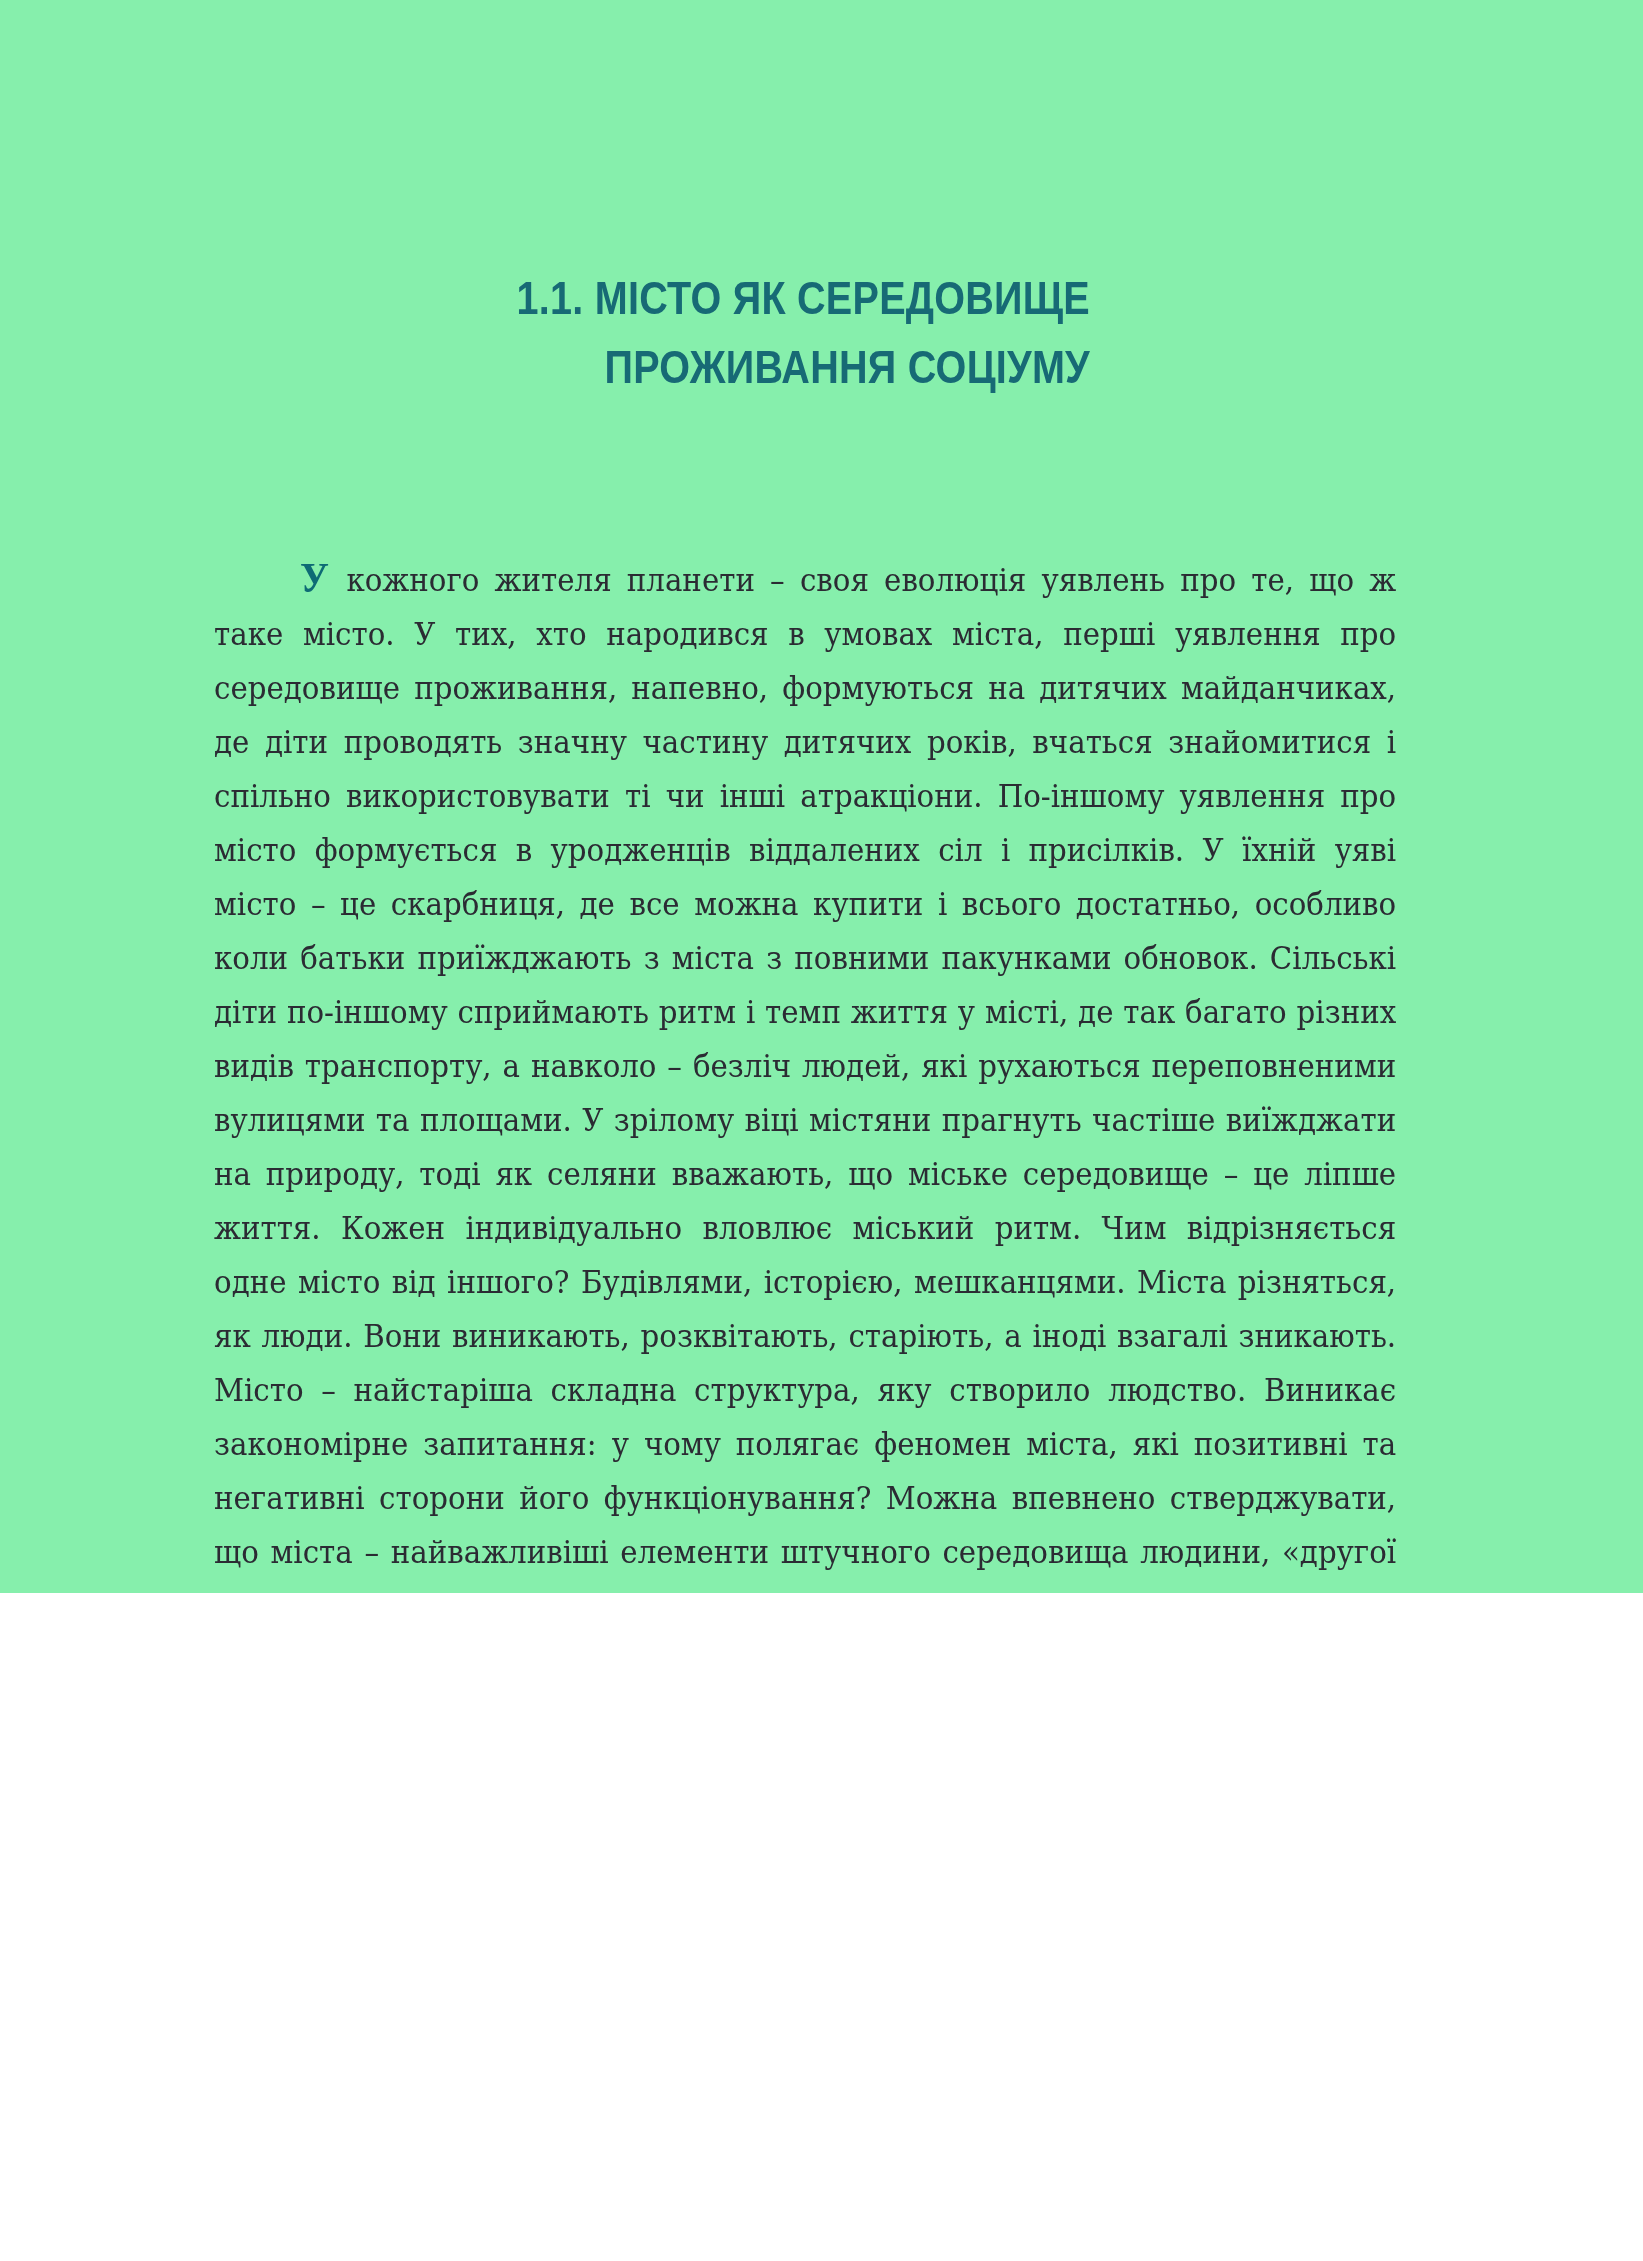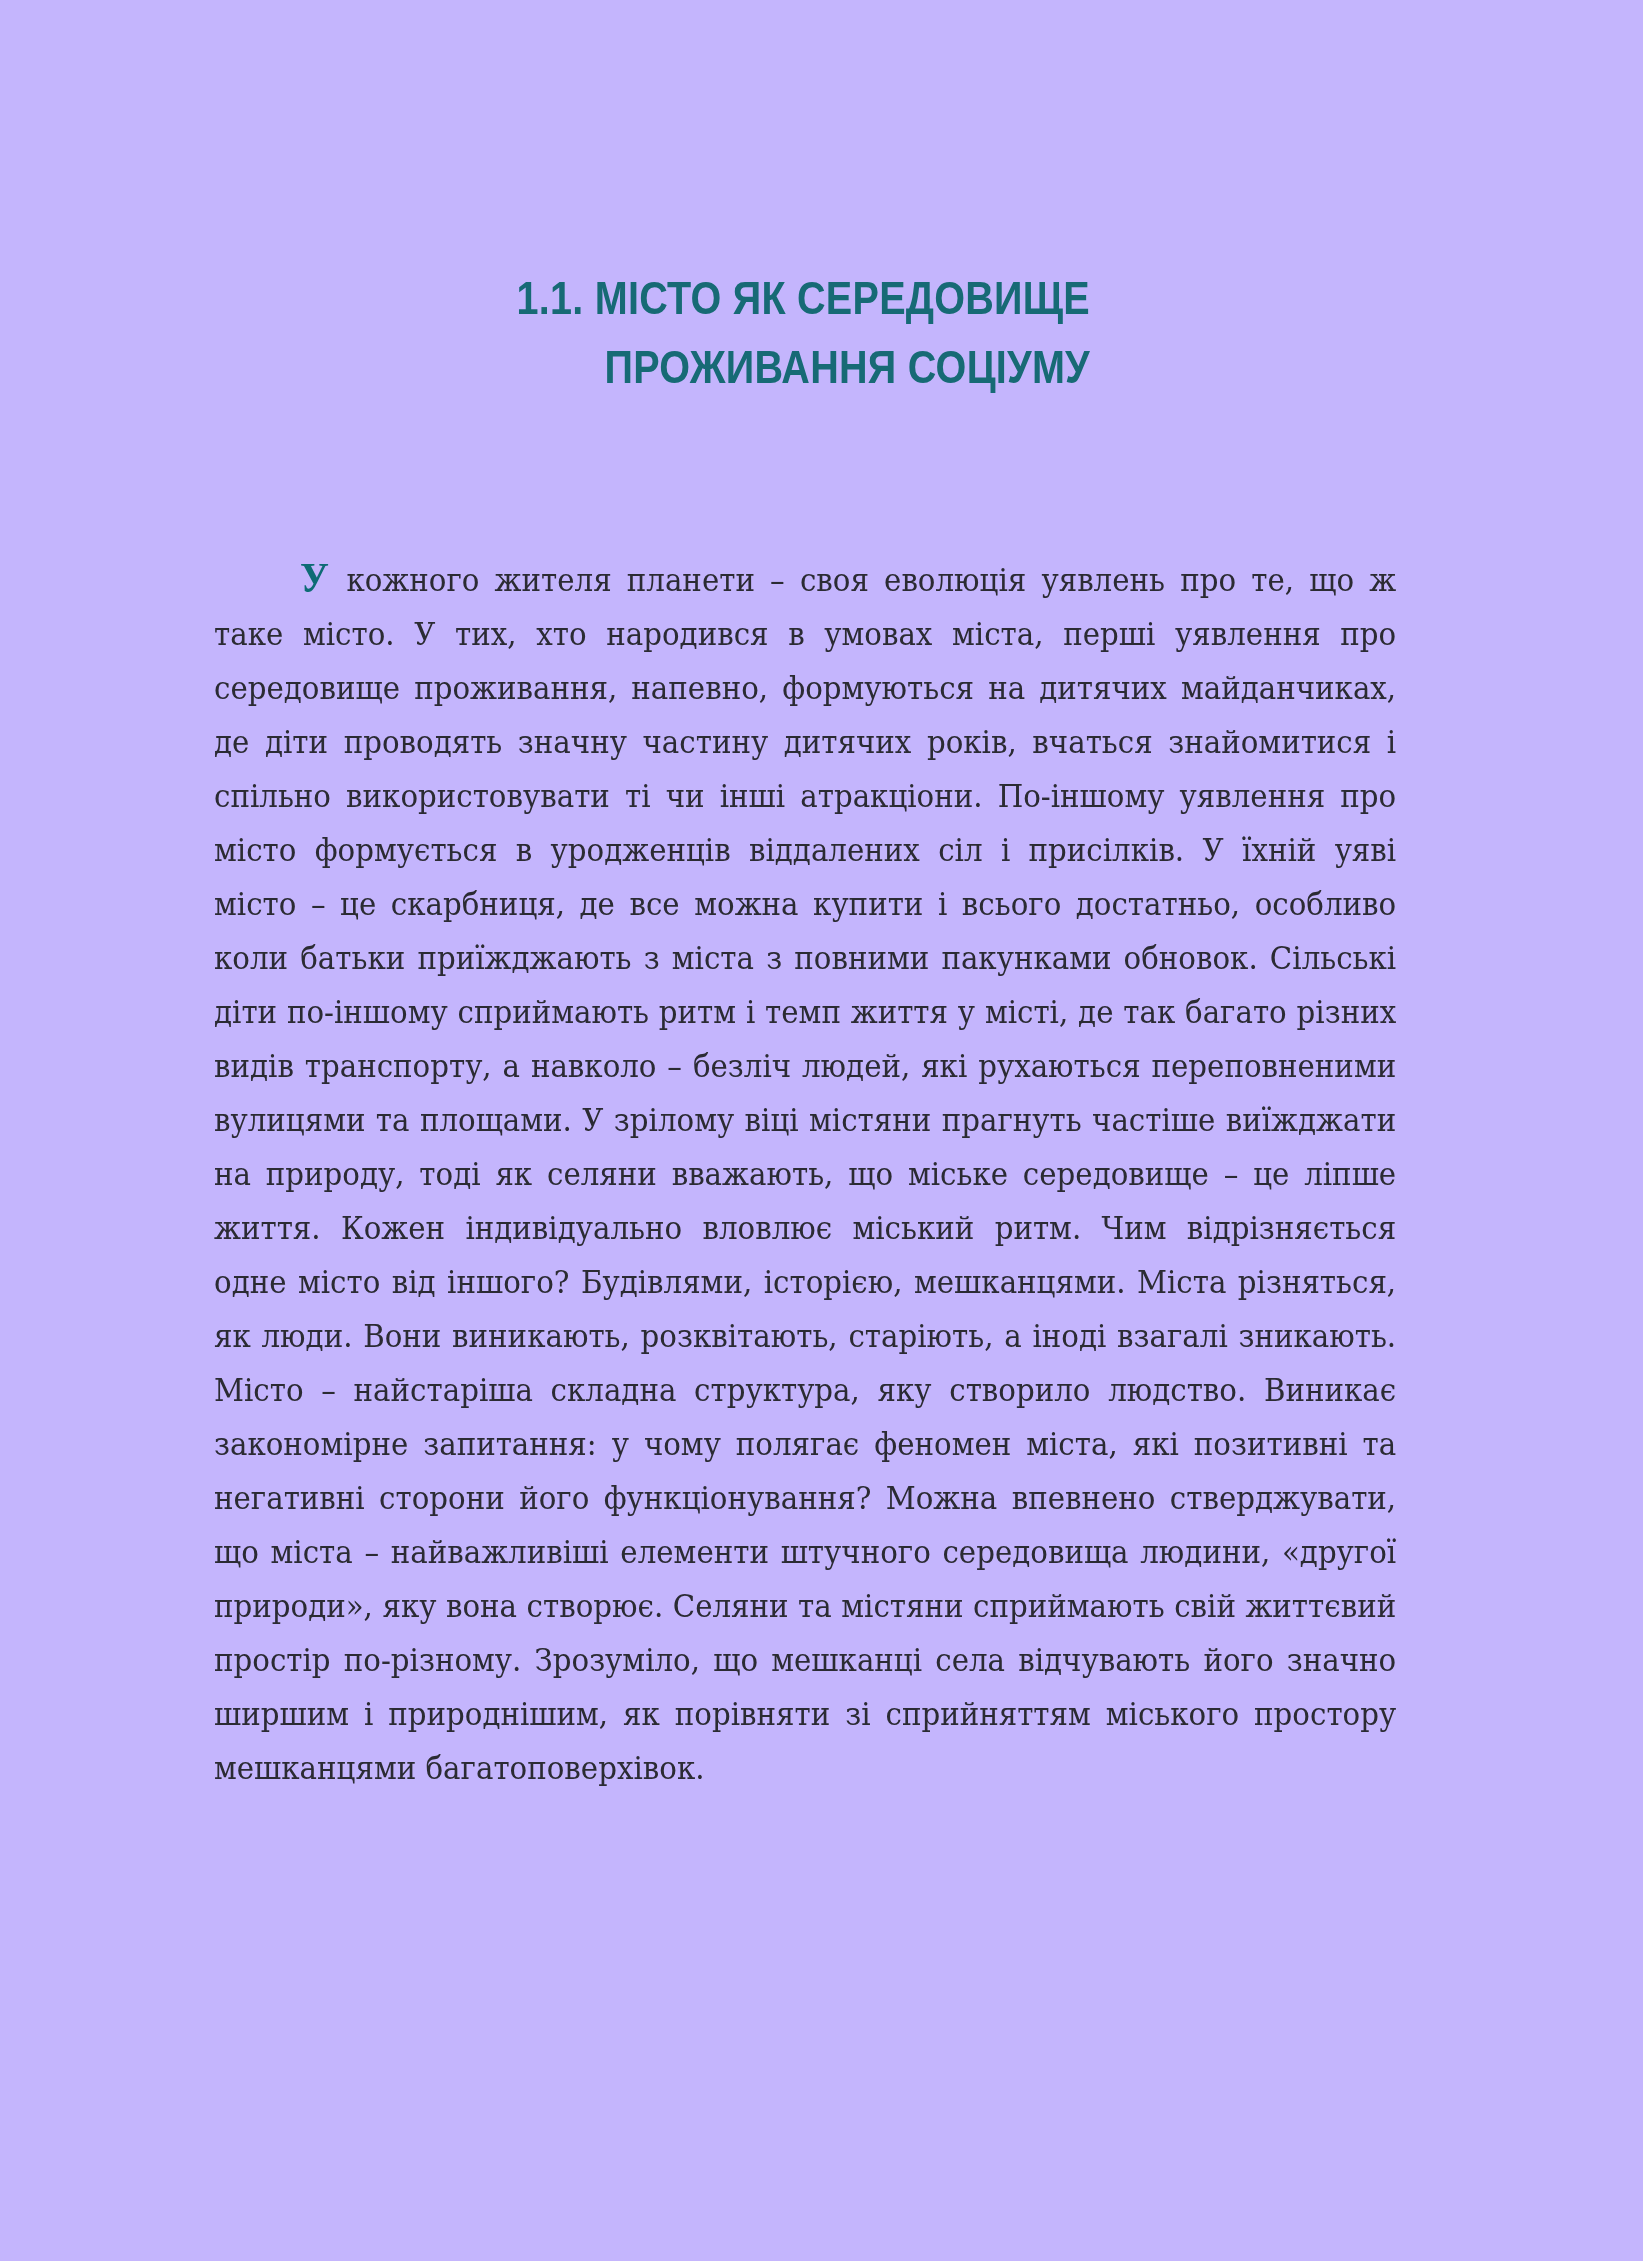--- a/index.html
+++ b/index.html
@@ -4,22 +4,22 @@
 <title>1.1. МІСТО ЯК СЕРЕДОВИЩЕ ПРОЖИВАННЯ СОЦІУМУ</title>
 <style>
   html, body {
     margin: 0;
     padding: 0;
     background: #ffffff;
   }
   .page {
     position: relative;
     width: 1643px;
-    height: 2261px;
-    background: #c4b5fd;
+    height: 1593px;
+    background: #86efac;
     overflow: hidden;
     box-sizing: border-box;
   }
 
   
   .chapter-heading {
     position: absolute;
     left: 214px;
     top: 233px;
     width: 876px;

